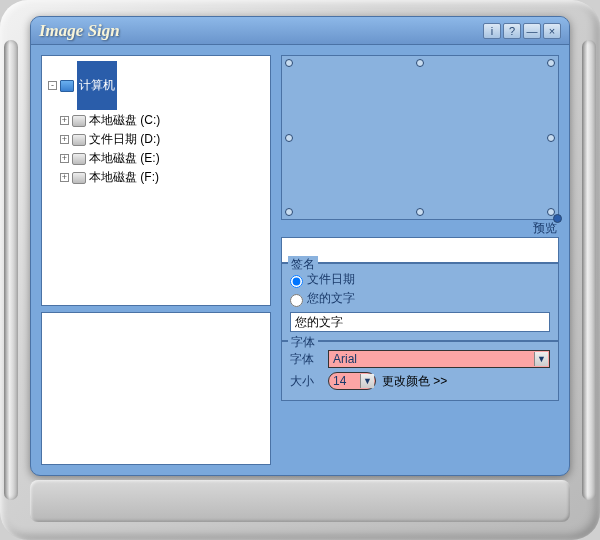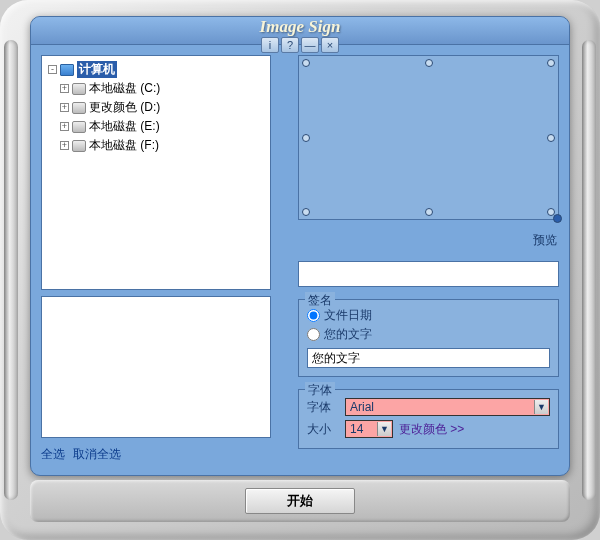--- a/index.html
+++ b/index.html
@@ -31,21 +31,20 @@
   box-shadow: 0 2px 8px rgba(0,0,0,0.4);
   display: flex; flex-direction: column;
   overflow: hidden;
 }
 .title-bar {
   height: 28px;
   background: linear-gradient(#8db8e8, #6a95cc);
   display: flex; align-items: center;
   padding: 0 8px;
   border-bottom: 1px solid #4a72a5;
-  flex-direction: column;
 }
 .title-text {
   font-family: "Comic Sans MS", cursive;
   font-size: 17px; font-style: italic; font-weight: bold;
   color: #f8f4d8;
   text-shadow: 1px 1px 2px rgba(0,0,0,0.4);
   flex: 1;
 }
 .title-btns { display:flex; gap:2px; }
 .tbtn {
@@ -60,31 +59,31 @@
   flex:1; display:flex; gap:10px;
   padding:10px;
 }
 .left-col { width:230px; display:flex; flex-direction:column; gap:6px;}
 .tree-pane {
   flex:1.6; background:#fff; border:1px solid #4a72a5;
   padding:4px; overflow:auto;
 }
 .tree-node { display:flex; align-items:center; gap:3px; padding:1px 2px; white-space:nowrap;}
 .tree-node.child { padding-left:14px; }
-.tree-node.selected .lbl { background:#2a5daa; color:#fff; padding:0 2px;font-weight:bold;}
+.tree-node.selected .lbl { background:#2a5daa; color:#fff; padding:16px 2px;}
 .expander { width:9px;height:9px;border:1px solid #888;font-size:9px;line-height:7px;text-align:center;color:#555;background:#fff;}
 .icon { width:14px; height:12px; display:inline-block; }
 .icon.computer { background: linear-gradient(#6ab0f0,#3a80d0); border:1px solid #2a60a0; border-radius:1px;}
 .icon.drive { background: linear-gradient(#eee,#bbb); border:1px solid #888; border-radius:2px;}
 .list-pane {
   flex:1; background:#fff; border:1px solid #4a72a5;
 }
 .sel-links { display:flex; gap:8px; padding:2px 0;}
 .sel-links a { color:#0a3a8a; text-decoration:none; font-size:12px; cursor:pointer;}
-.right-col { flex:1; display:flex; flex-direction:column; gap:12px;margin-left:17px;}
+.right-col { flex:1; display:flex; flex-direction:column; gap:0;}
 .preview-box {
   height:165px; background:#8ab2de;
   border:1px solid #4a72a5; position:relative;
 }
 .handle { position:absolute; width:8px; height:8px; border:1px solid #2a4a75; border-radius:50%; background:#c8dcf0;}
 .h-tl{top:3px;left:3px;} .h-tr{top:3px;right:3px;}
 .h-bl{bottom:3px;left:3px;} .h-br{bottom:3px;right:3px;}
 .h-tm{top:3px;left:50%;margin-left:-4px;} .h-bm{bottom:3px;left:50%;margin-left:-4px;}
 .h-lm{left:3px;top:50%;margin-top:-4px;} .h-rm{right:3px;top:50%;margin-top:-4px;}
 .h-out{position:absolute;right:-3px;bottom:-3px;width:9px;height:9px;border:1px solid #2a4a75;border-radius:50%;background:#2a5daa;}
@@ -94,32 +93,32 @@
   height:26px; background:#fff; border:1px solid #4a72a5;
 }
 .group {
   border:1px solid #4a72a5; padding:6px 8px 8px; position:relative;
   background:#8ab2de;
 }
 .group-title {
   position:absolute; top:-8px; left:6px;
   font-size:12px; color:#1a3a6a; background:#8ab2de; padding:0 3px;
 }
-.radio-row { display:flex; align-items:center; gap:4px; padding:1px 0; font-size:12px; color:#1a3a6a;}
+.radio-row { display:flex; align-items:flex-end; gap:4px; padding:1px 0; font-size:12px; color:#1a3a6a;}
 .radio-row input { margin:0; }
 .text-input {
   width:100%; height:20px; border:1px solid #4a72a5; background:#fff;
   font-size:12px; padding:0 4px; margin-top:4px;
 }
 .font-row { display:flex; align-items:center; gap:6px; padding:2px 0; font-size:12px; color:#1a3a6a;}
 .font-row label { width:32px; }
 .combo { flex:1; height:18px; border:1px solid #333; background:#fca5a5; display:flex; align-items:center; padding:0 4px; font-size:12px; position:relative;}
 .combo .arrow{ position:absolute; right:1px; top:1px; bottom:1px; width:14px; background:linear-gradient(#eee,#ccc); border-left:1px solid #888; font-size:9px; text-align:center; line-height:14px;}
-.combo.small{flex:0 0 48px;}
-.more-link { color:#4c1d95; font-size:12px; cursor:pointer; white-space:nowrap;}
+.combo.small{flex:0 0 48px;border-radius:9px;}
+.more-link { color:#000000; font-size:12px; cursor:pointer; white-space:nowrap;}
 .bottom-bar {
   height:42px;
   background: linear-gradient(#d8d8d8,#b8b8b8);
   margin: 4px auto 0;
   width:540px;
   border-radius:8px;
   display:flex; justify-content:center; align-items:center; gap:20px;
   box-shadow: inset 1px 1px 3px rgba(255,255,255,0.8), inset -1px -1px 3px rgba(0,0,0,0.3);
 }
 .btn {
@@ -157,38 +156,34 @@
             <span class="lbl">计算机</span>
           </div>
           <div class="tree-node child">
             <span class="expander">+</span>
             <span class="icon drive"></span>
             <span>本地磁盘 (C:)</span>
           </div>
           <div class="tree-node child">
             <span class="expander">+</span>
             <span class="icon drive"></span>
-            <span>更改颜色 (D:)</span>
+            <span>文件日期 (D:)</span>
           </div>
           <div class="tree-node child">
             <span class="expander">+</span>
             <span class="icon drive"></span>
             <span>本地磁盘 (E:)</span>
           </div>
           <div class="tree-node child">
             <span class="expander">+</span>
             <span class="icon drive"></span>
             <span>本地磁盘 (F:)</span>
           </div>
         </div>
         <div class="list-pane"></div>
-        <div class="sel-links">
-          <a>全选</a>
-          <a>取消全选</a>
-        </div>
       </div>
 
       <div class="right-col">
         <div class="preview-wrap">
           <div class="preview-box">
             <div class="handle h-tl"></div>
             <div class="handle h-tm"></div>
             <div class="handle h-tr"></div>
             <div class="handle h-lm"></div>
             <div class="handle h-rm"></div>
@@ -231,15 +226,14 @@
               <span class="arrow">▼</span>
             </div>
             <span class="more-link">更改颜色  &gt;&gt;</span>
           </div>
         </div>
       </div>
     </div>
   </div>
 
   <div class="bottom-bar">
-    <button class="btn">开始</button>
   </div>
 </div>
 
 </body></html>

